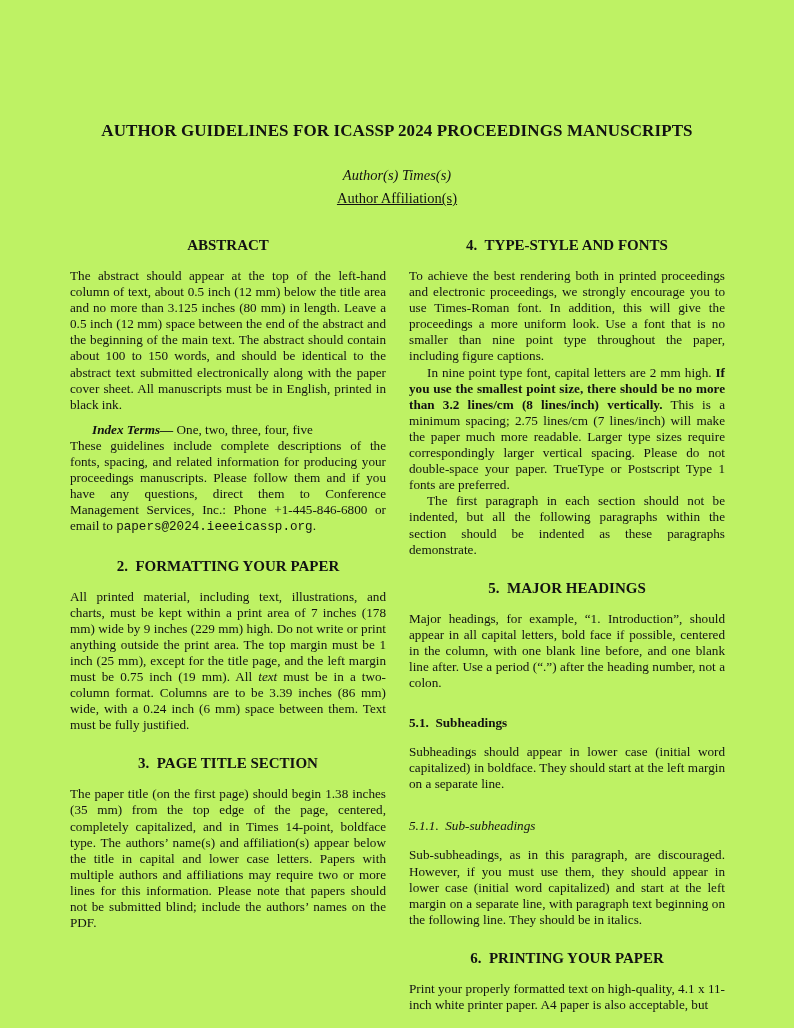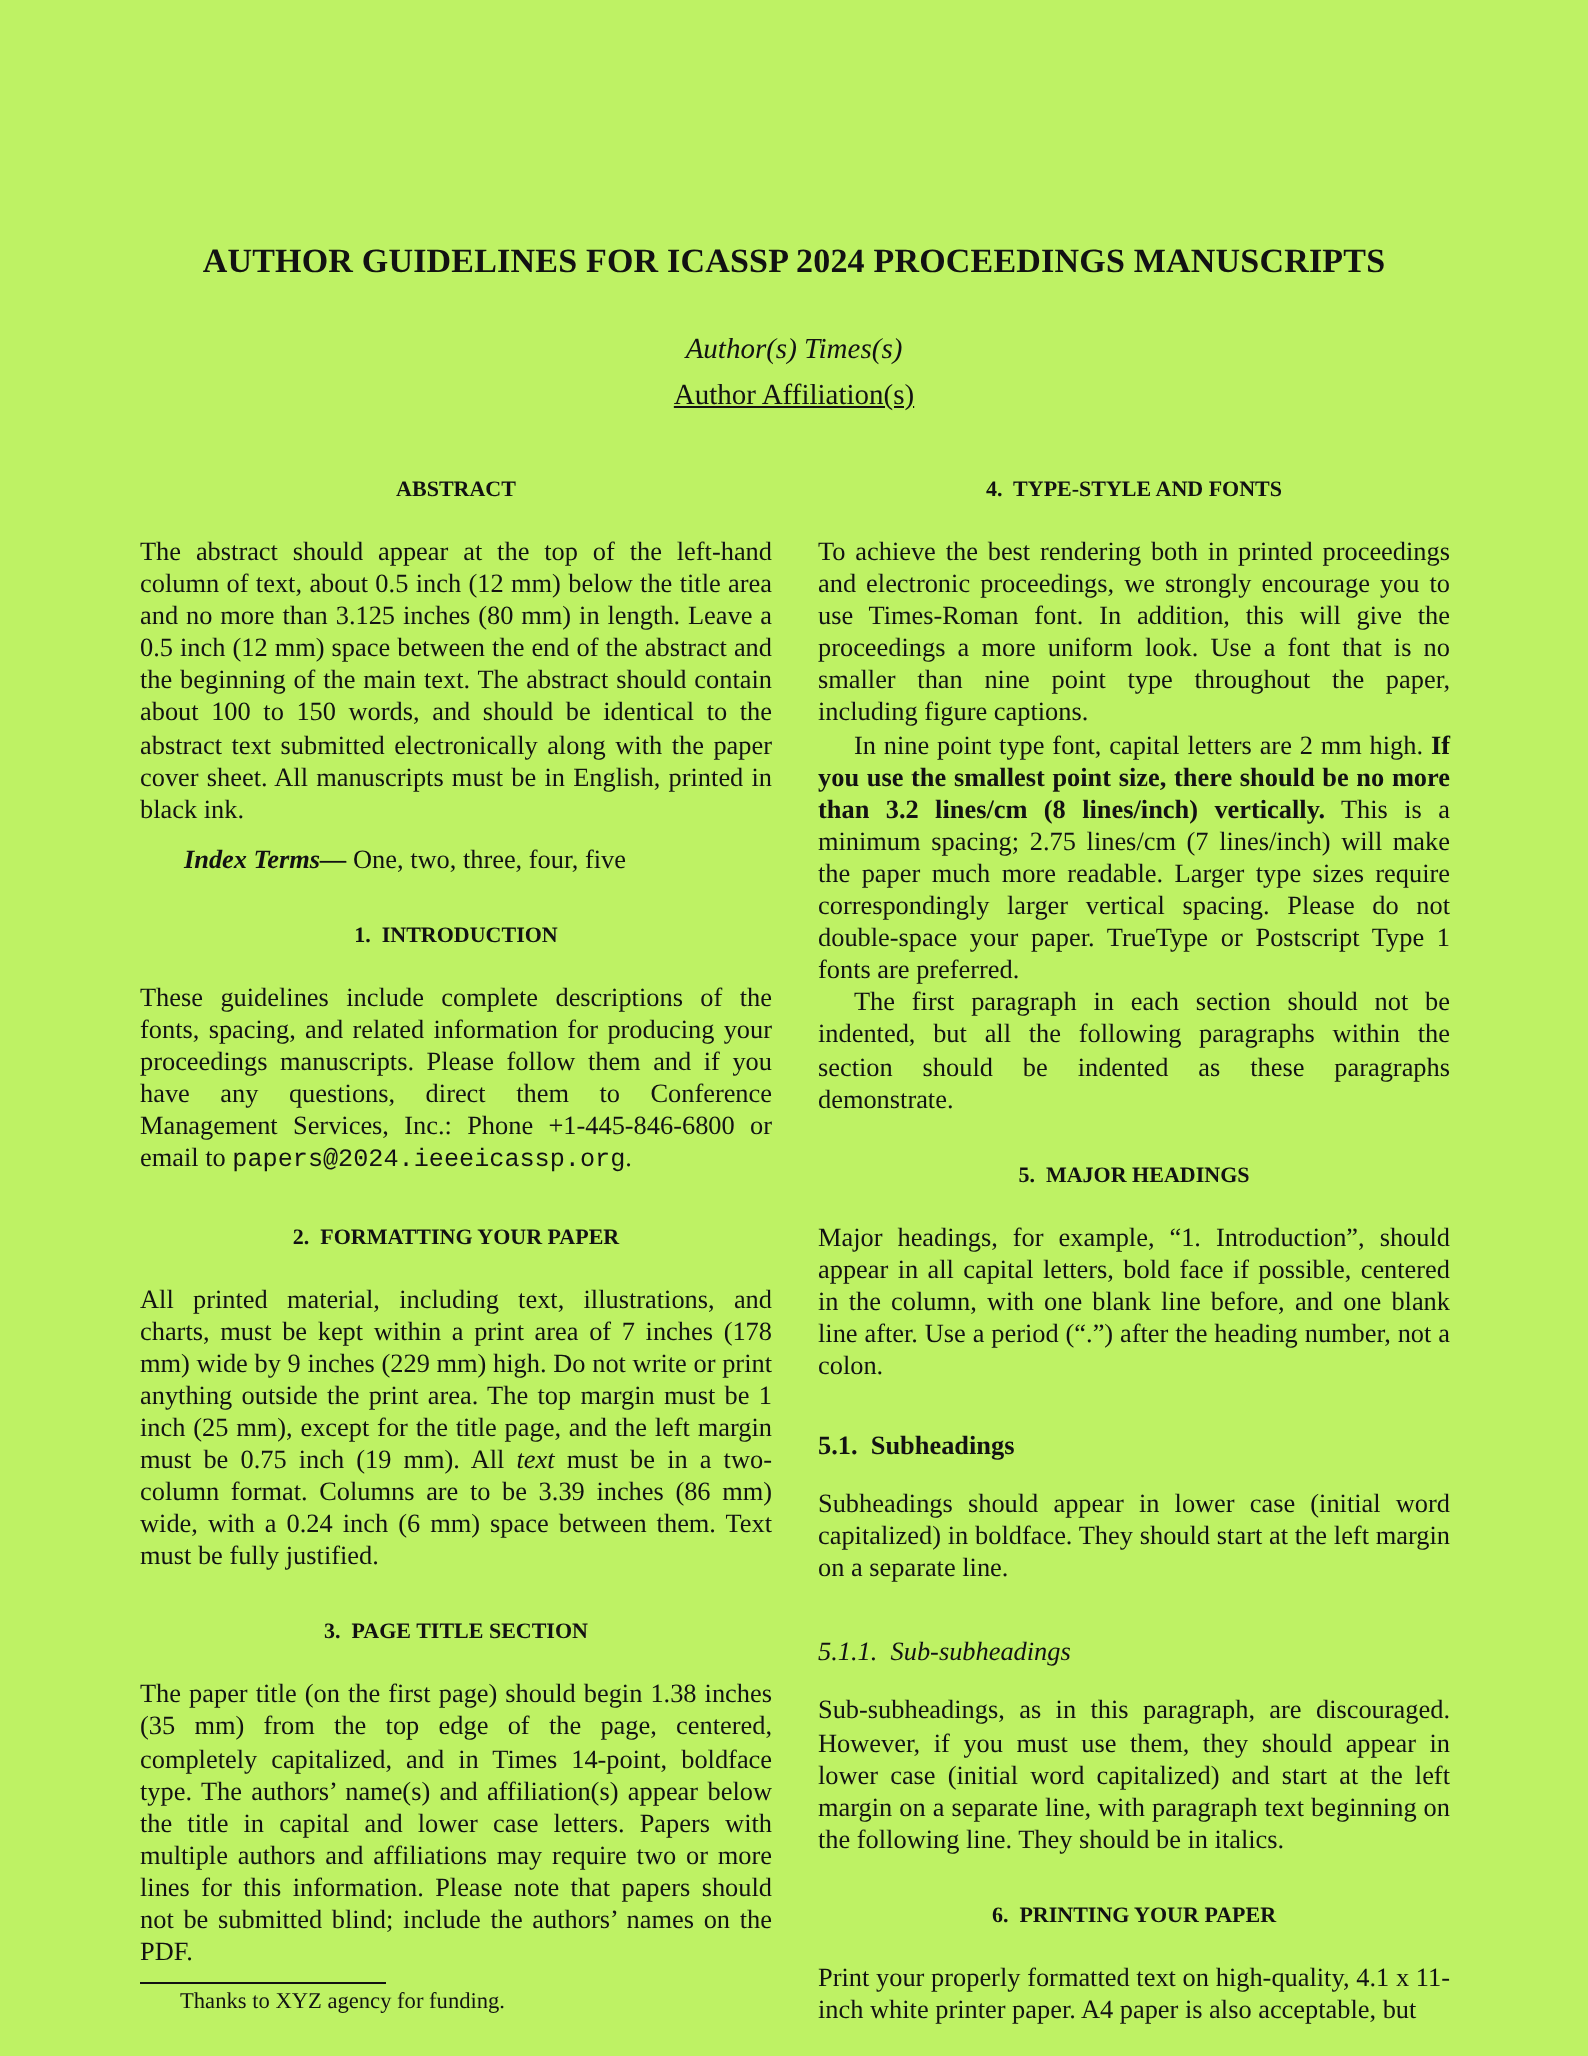--- a/index.html
+++ b/index.html
@@ -37,21 +37,21 @@
   }
   .col {
     width: 316px;
     flex: 0 0 316px;
     font-size: 13.2px;
     line-height: 16.1px;
     text-align: justify;
     hyphens: auto;
   }
   h2.sec {
-    font-size: 11px;
+    font-size: 15px;
     font-weight: bold;
     text-align: center;
     margin: 23px 0 15px 0;
     line-height: 15px;
   }
   h2.sec.first { margin-top: 0; }
   h3.subsec {
     font-size: 13.2px;
     font-weight: bold;
     text-align: left;
@@ -101,33 +101,28 @@
     <div class="affiliation">Author Affiliation(s)</div>
   </div>
 
   <div class="columns">
 
     <div class="col">
       <h2 class="sec first">ABSTRACT</h2>
       <p>The abstract should appear at the top of the left-hand column of text, about 0.5 inch (12 mm) below the title area and no more than 3.125 inches (80 mm) in length. Leave a 0.5 inch (12 mm) space between the end of the abstract and the beginning of the main text. The abstract should contain about 100 to 150 words, and should be identical to the abstract text submitted electronically along with the paper cover sheet. All manuscripts must be in English, printed in black ink.</p>
       <p class="index-terms"><span class="it-label">Index Terms—</span> <span>One, two, three, four, five</span></p>
 
-      <h2 class="sec">1.&nbsp; INTRODUCTION</h2>
       <p><span>These guidelines include complete descriptions of the fonts, spacing, and related information for producing your proceedings manuscripts. Please follow them and if you have any questions, direct them to Conference Management Services, Inc.: Phone +1-445-846-6800 or email to </span><span class="mono">papers@2024.ieeeicassp.org</span><span>.</span></p>
 
       <h2 class="sec">2.&nbsp; FORMATTING YOUR PAPER</h2>
       <p><span>All printed material, including text, illustrations, and charts, must be kept within a print area of 7 inches (178 mm) wide by 9 inches (229 mm) high. Do not write or print anything outside the print area. The top margin must be 1 inch (25 mm), except for the title page, and the left margin must be 0.75 inch (19 mm). All </span><span class="ital">text</span><span> must be in a two-column format. Columns are to be 3.39 inches (86 mm) wide, with a 0.24 inch (6 mm) space between them. Text must be fully justified.</span></p>
 
       <h2 class="sec">3.&nbsp; PAGE TITLE SECTION</h2>
       <p>The paper title (on the first page) should begin 1.38 inches (35 mm) from the top edge of the page, centered, completely capitalized, and in Times 14-point, boldface type. The authors’ name(s) and affiliation(s) appear below the title in capital and lower case letters. Papers with multiple authors and affiliations may require two or more lines for this information. Please note that papers should not be submitted blind; include the authors’ names on the PDF.</p>
 
-      <div class="footnote">
-        <hr class="footnote-rule">
-        <div class="footnote-text">Thanks to XYZ agency for funding.</div>
-      </div>
     </div>
 
     <div class="col">
       <h2 class="sec first">4.&nbsp; TYPE-STYLE AND FONTS</h2>
       <p>To achieve the best rendering both in printed proceedings and electronic proceedings, we strongly encourage you to use Times-Roman font. In addition, this will give the proceedings a more uniform look. Use a font that is no smaller than nine point type throughout the paper, including figure captions.</p>
       <p class="indent"><span>In nine point type font, capital letters are 2 mm high. </span><span class="bold">If you use the smallest point size, there should be no more than 3.2 lines/cm (8 lines/inch) vertically.</span><span> This is a minimum spacing; 2.75 lines/cm (7 lines/inch) will make the paper much more readable. Larger type sizes require correspondingly larger vertical spacing. Please do not double-space your paper. TrueType or Postscript Type 1 fonts are preferred.</span></p>
       <p class="indent">The first paragraph in each section should not be indented, but all the following paragraphs within the section should be indented as these paragraphs demonstrate.</p>
 
       <h2 class="sec">5.&nbsp; MAJOR HEADINGS</h2>
       <p>Major headings, for example, “1. Introduction”, should appear in all capital letters, bold face if possible, centered in the column, with one blank line before, and one blank line after. Use a period (“.”) after the heading number, not a colon.</p>

